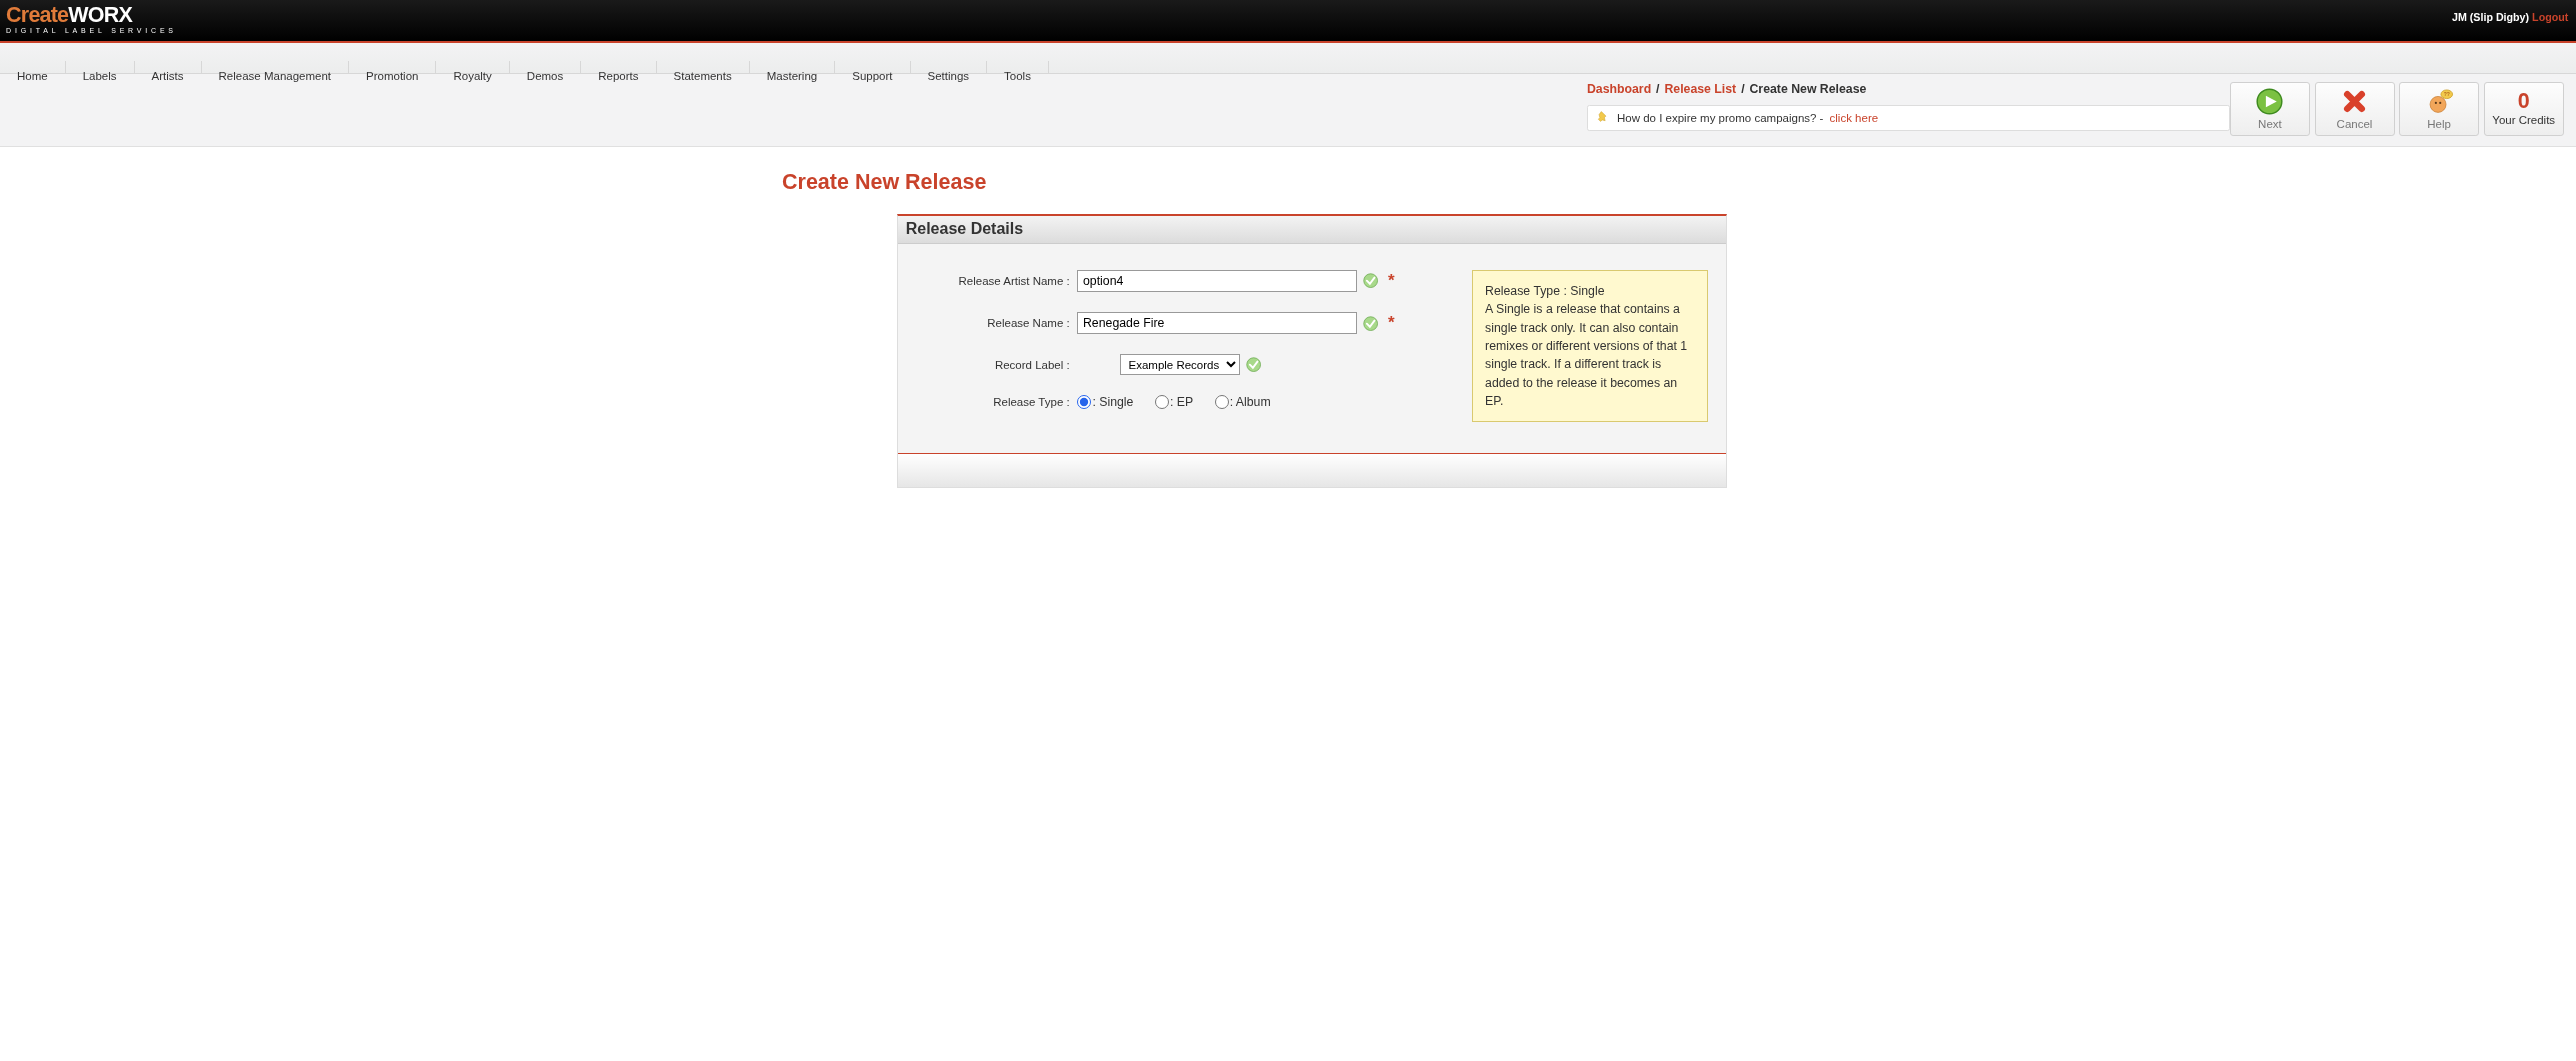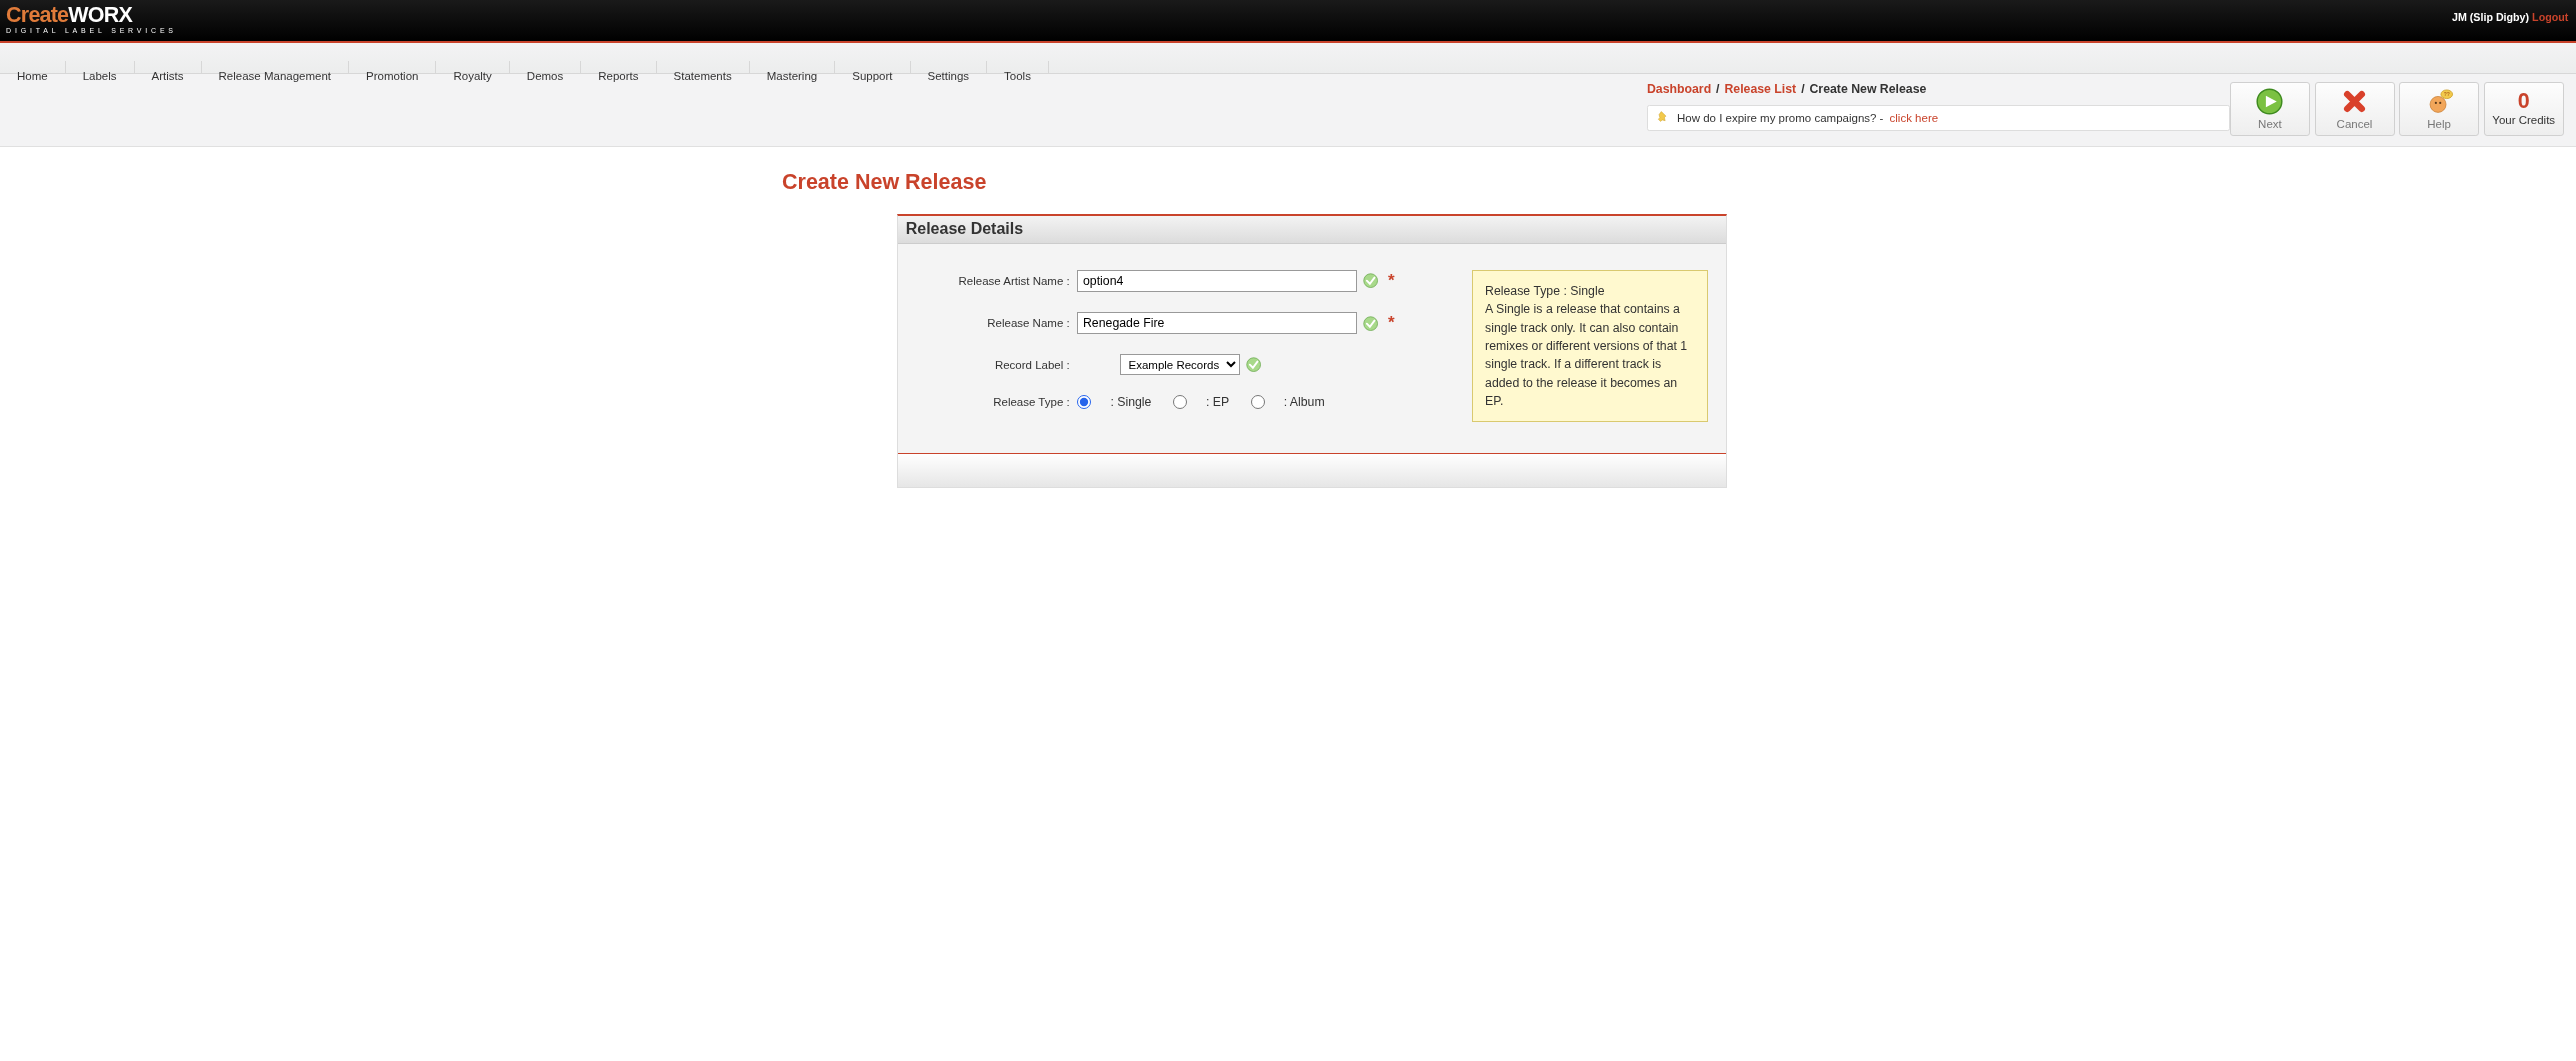--- a/index.html
+++ b/index.html
@@ -19,21 +19,21 @@
   
   .mainnav { background: linear-gradient(#f3f3f4, #eceded); border-bottom: 0.8px solid #d7d7d7; display: flex; height: 31px; }
   .mainnav .item { padding: 0 17px; line-height: 31px; color: #333; border-right: 0.8px solid #d7d7d7; cursor: pointer; font-size: 11.5px; margin-top: 18px; }
 
   
   .subbar { background: #f3f3f4; border-bottom: 0.8px solid #e0e0e0; padding: 7.7px 12.3px 10.7px 12.3px; display: flex; align-items: flex-start; justify-content: flex-end; }
   .breadcrumb { font-size: 12.3px; font-weight: bold; }
   .breadcrumb .link { color: #c9432b; cursor: pointer; }
   .breadcrumb .sep { color: #333; margin: 0 1.5px; }
   .breadcrumb .current { color: #333; }
-  .hint-box { margin-top: 9.2px; background: #fff; border: 0.8px solid #ddd; border-radius: 2.3px; padding: 4.6px 7.7px; width: 583px; display: flex; align-items: center; gap: 6.1px; font-size: 11.5px; }
+  .hint-box { margin-top: 9.2px; background: #fff; border: 0.8px solid #ddd; border-radius: 2.3px; padding: 4.6px 7.7px; width: 643px; display: flex; align-items: center; gap: 6.1px; font-size: 11.5px; }
   .hint-icon { width: 15.3px; height: 15.3px; display:inline-flex; align-items:center; justify-content:center; }
   .hint-text { color: #333; }
   .hint-link { color: #c9432b; cursor: pointer; }
 
   .action-buttons { display: flex; gap: 4.6px; }
   .abtn { background: linear-gradient(#fdfdfd, #eeeeee); border: 0.8px solid #d0d0d0; border-radius: 3.1px; width: 80px; height: 54px; display: flex; flex-direction: column; align-items: center; justify-content: center; gap: 1.5px; cursor: pointer; }
   .abtn .aicon { width: 29px; height: 29px; display:flex; align-items:center; justify-content:center; }
   .abtn .alabel { color: #777; font-size: 11.5px; }
   .credits-val { color: #c9432b; font-size: 21.5px; font-weight: bold; line-height: 1; }
 
@@ -50,21 +50,21 @@
   .info-title { font-weight: normal; }
 
   .frow { display: flex; align-items: center; margin-bottom: 20px; }
   .flabel { width: 161px; text-align: right; padding-right: 7.7px; font-size: 11.5px; color: #333; }
   .finput-wrap { display: flex; align-items: center; gap: 6.1px; }
   .finput { width: 280px; padding: 3.1px 4.6px; font-size: 12.3px; border: 0.8px solid #999; background: #fff; }
   .fselect { padding: 2.3px 3.1px; font-size: 11.5px; border: 0.8px solid #999; background: #fff; margin-left: 43px; }
   .valid-icon { width: 15.3px; height: 15.3px; display:inline-flex; align-items:center; justify-content:center; }
   .req { color: #c9432b; font-size: 17px; font-weight: bold; margin-left: 3.1px; }
   .radio-group { display: flex; align-items: center; gap: 21.5px; font-size: 12.3px; }
-  .radio-opt { display: flex; align-items: center; gap: 19px; }
+  .radio-opt { display: flex; align-items: center; gap: 1px; }
   .radio-opt input[type="radio"] { width: 14px; height: 14px; accent-color: #2563eb; }
 
   .panel-foot { height: 34px; background: linear-gradient(#fff, #e6e6e6); border-top: 1.5px solid #c9432b; }
 
   svg { display:block; }
 </style>
 </head>
 <body>
 
 <div class="topbar">

